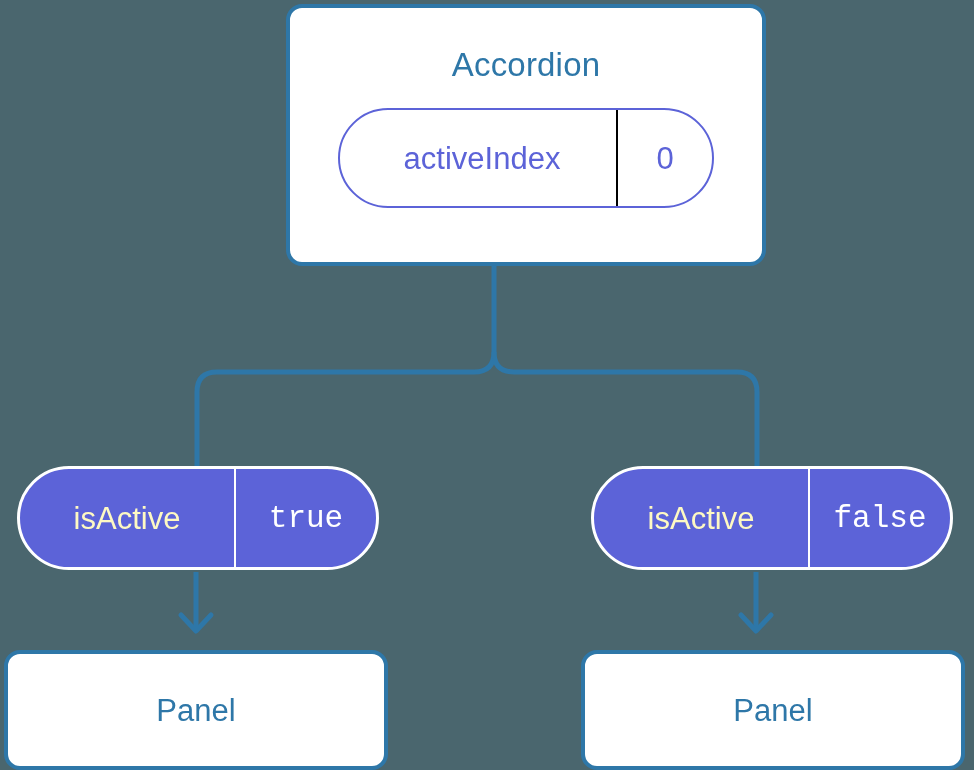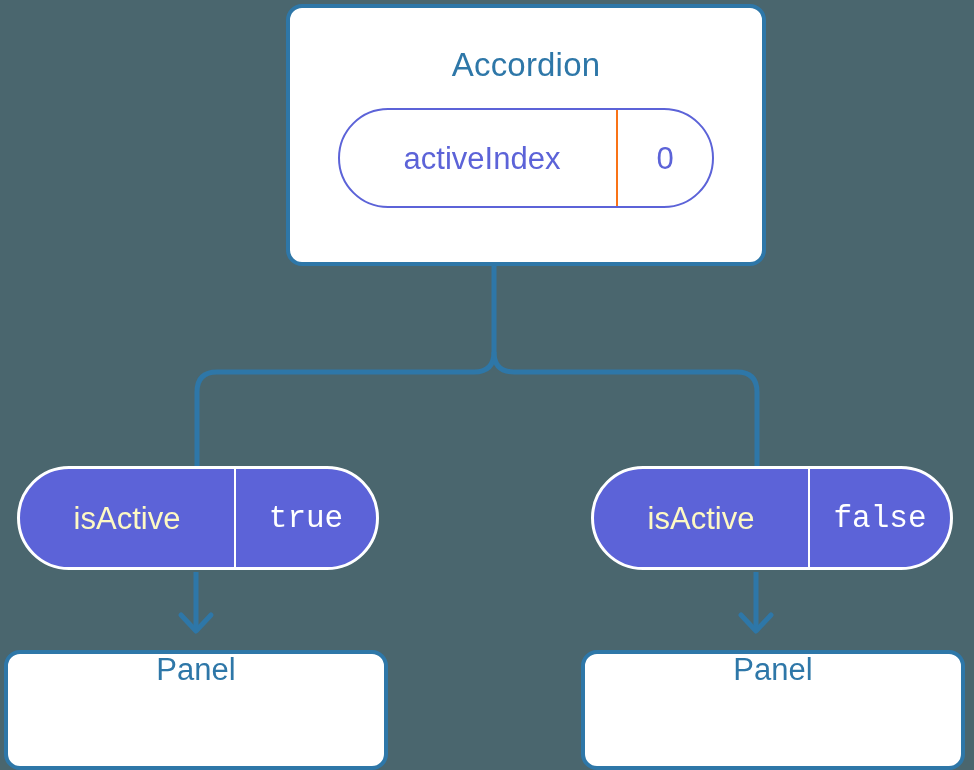--- a/index.html
+++ b/index.html
@@ -82,21 +82,21 @@
     white-space: nowrap;
   }
 
   
   .pill-outline {
     border: 2px solid #5c63d8;
     background: #ffffff;
   }
   .pill-outline .pill-key {
     color: #5c63d8;
-    border-right: 2px solid #f97316;
+    border-right: 2px solid #000000;
   }
   .pill-outline .pill-val {
     color: #5c63d8;
   }
 
   #state-pill {
     margin-top: 27px;
     height: 100px;
     font-size: 31px;
   }
@@ -128,20 +128,21 @@
 
   
   .panel-box {
     position: absolute;
     z-index: 2;
     background: #ffffff;
     border: 4px solid #2e77a8;
     border-radius: 16px;
     height: 120px;
     display: flex;
+    align-items: center;
     justify-content: center;
   }
   .panel-box .panel-label {
     color: #2e77a8;
     font-size: 31px;
     line-height: 1;
   }
 
   #panel-left  { left: 4px;   top: 650px; width: 384px; }
   #panel-right { left: 581px; top: 650px; width: 384px; }

